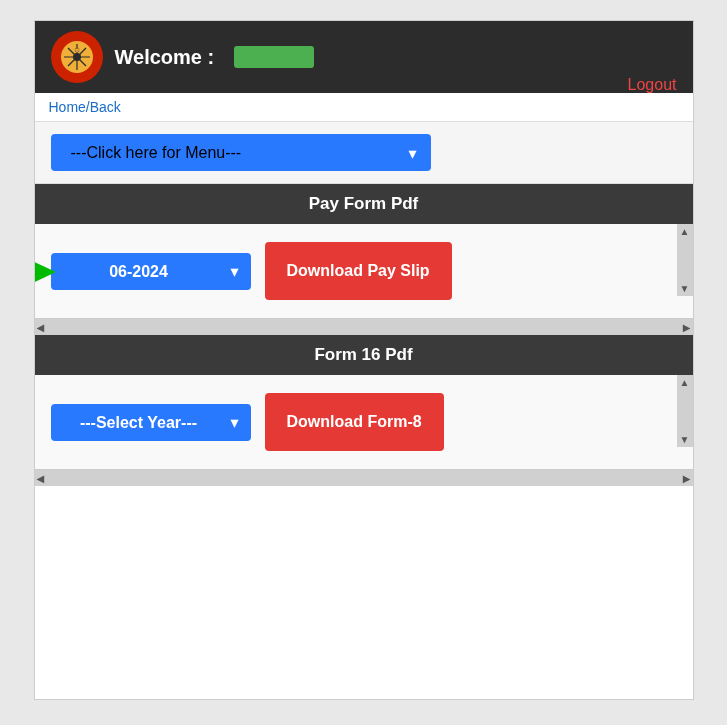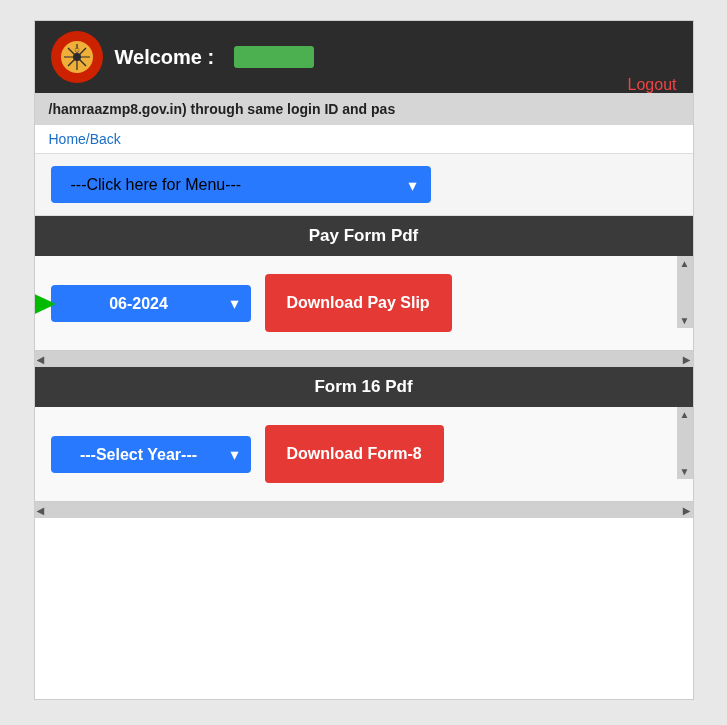--- a/index.html
+++ b/index.html
@@ -242,21 +242,20 @@
       </svg>
     </div>
     <div class="header-welcome">
       <span>Welcome :</span>
       <span class="header-name-mask"></span>
     </div>
     <button class="logout-btn">Logout</button>
   </div>
 
   
-  <div class="notice-bar">/hamraazmp8.gov.in) through same login ID and pas</div>
 
   
   <a class="home-back">Home/Back</a>
 
   
   <div class="menu-area">
     <div class="menu-select-wrapper">
       <select>
         <option value="---Click here for Menu---">---Click here for Menu---</option>
       </select>

